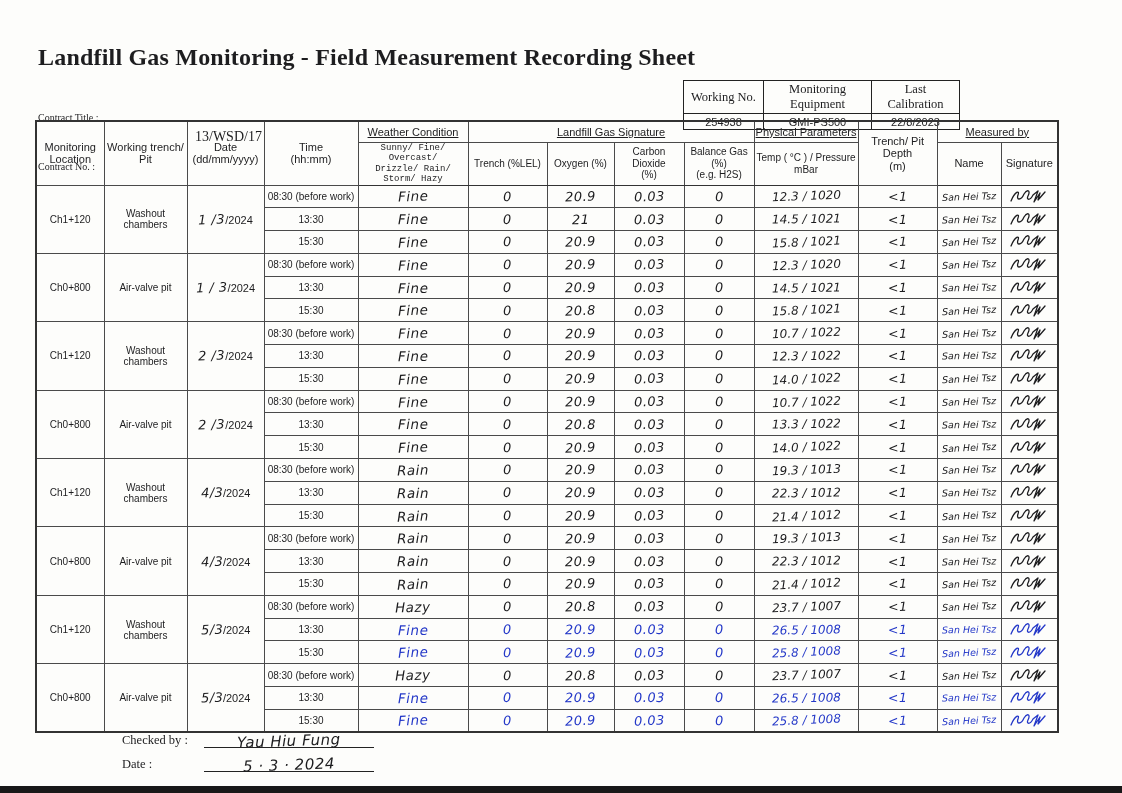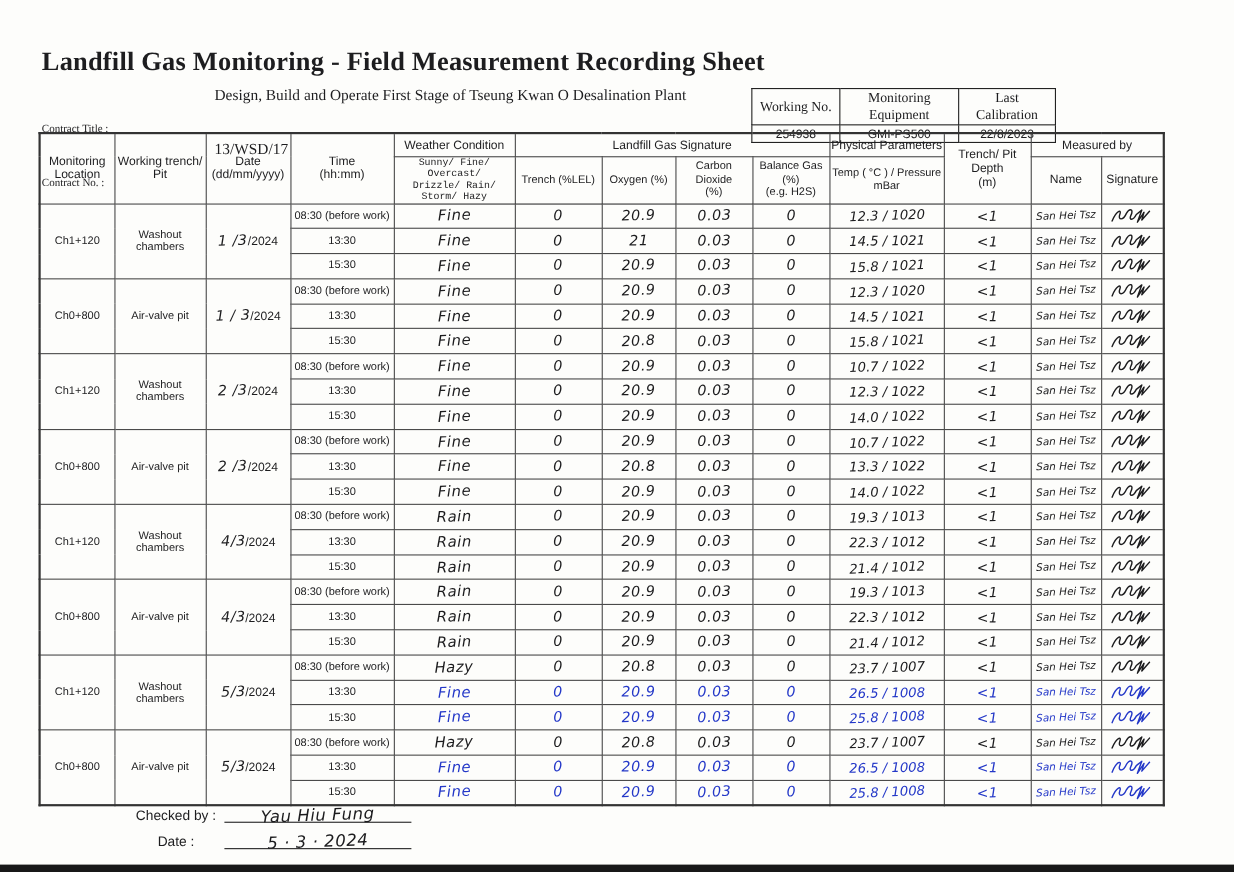--- a/index.html
+++ b/index.html
@@ -35,21 +35,21 @@
     position:absolute; left:35px; top:120px;
     border-collapse:collapse; table-layout:fixed; width:1022px;
   }
   table.main th, table.main td {
     border:1px solid #4a4a4a; text-align:center; vertical-align:middle;
     padding:0 1px; overflow:hidden;
   }
   table.main { border:2px solid #333; }
   table.main thead th { font-weight:normal; white-space:pre-line; }
   .h-main  { font-size:11px; line-height:12.5px; }
-  .h-group { font-size:11px; height:21px; }
+  .h-group { font-size:11px; height:21px;text-decoration:underline; }
   .h-sub   { font-size:10px; line-height:11.5px; }
   .h-tiny  { font-size:9px;  line-height:10.5px;font-family:Liberation Mono, monospace; }
   table.main thead tr:last-child th { border-bottom:1.5px solid #333; }
   table.main tbody td { height:22.8px; font-size:10px; }
   table.main tbody tr.group-start td { border-top:1.5px solid #3a3a3a; }
   td.printed-cell { font-size:10px; }
   td.time-cell { font-size:10.5px; }
 
   .hw {
     display:inline-block;
@@ -66,34 +66,33 @@
   .hw-temp    { font-size:12px; letter-spacing:0; }
   .hw-depth   { font-size:12.5px; }
   .hw-name    { font-size:9.5px; letter-spacing:0; }
   .hw-date    { font-size:13px; }
   .ink-blue, .ink-blue .hw { color:#2438c8; }
   .date-year { font-size:11px; }
   .sig-svg { display:block; margin:0 auto; }
 
   .footer-block { position:absolute; left:122px; top:724px; font-size:12.5px; }
   .footer-row { display:flex; align-items:flex-end; height:24px; }
-  .footer-label { width:82px; text-align:center; padding-right:6px; font-family:Liberation Sans, sans-serif; }
+  .footer-label { width:82px; text-align:left; padding-right:6px; font-family:Liberation Serif, serif; }
   .footer-line { width:170px; border-bottom:1.5px solid #222; text-align:center; position:relative; }
   .footer-line .hw { font-size:15px; position:relative; top:3px; white-space:nowrap; }
   .scan-bar { position:absolute; left:0; bottom:0; width:100%; height:7px; background:#181818; }
 </style>
 </head>
 <body>
 
 <h1 class="page-title">Landfill Gas Monitoring - Field Measurement Recording Sheet</h1>
 
 <div class="contract-block">
   <div class="contract-row">
     <span class="contract-label">Contract Title :</span>
-    <span class="contract-value">Design, Build and Operate First Stage of Tseung Kwan O Desalination Plant</span>
   </div>
   <div class="contract-row">
     <span class="contract-label">Contract No. :</span>
     <span class="contract-value">13/WSD/17</span>
   </div>
 </div>
 
 <table class="equip">
   <colgroup>
       <col style="width:80px">

